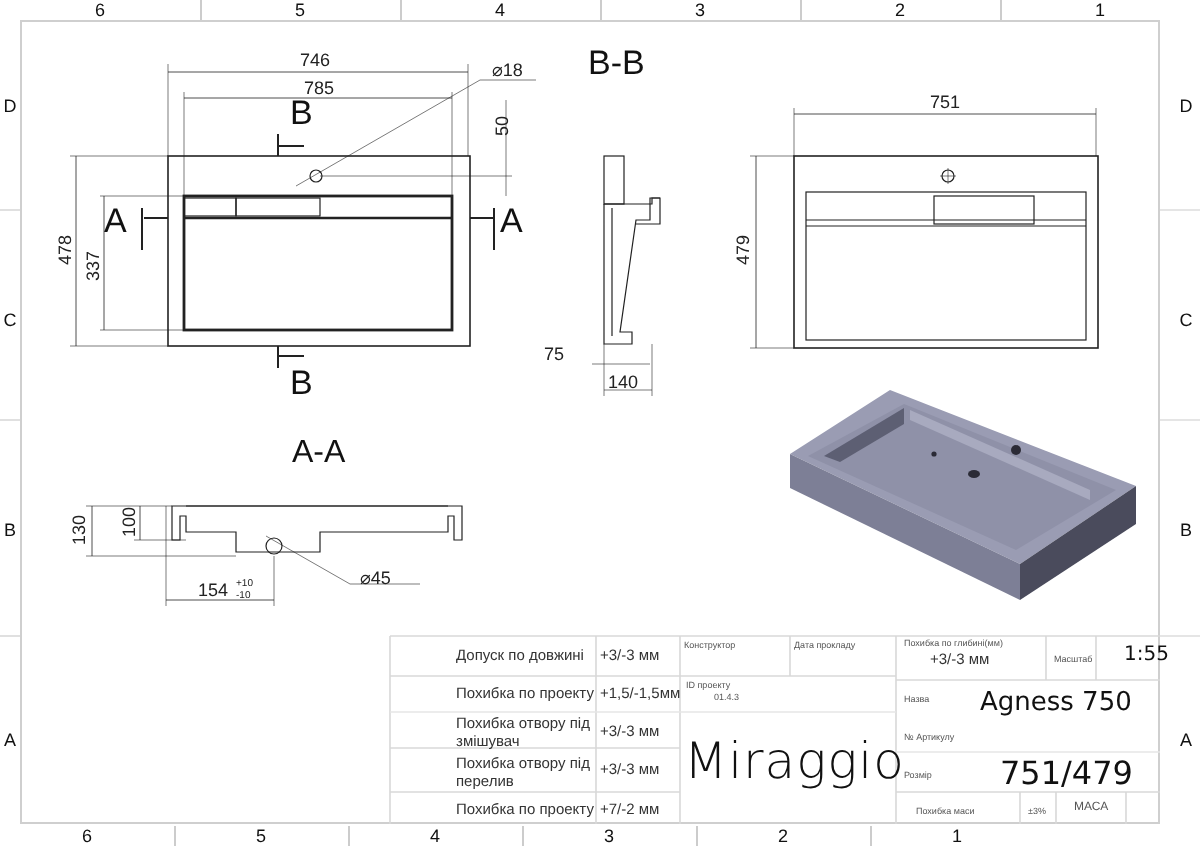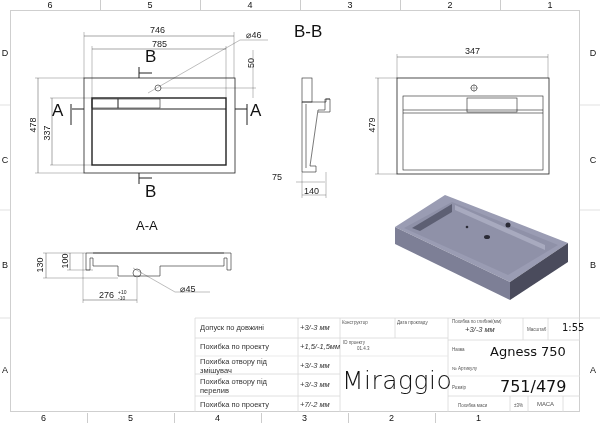--- a/index.html
+++ b/index.html
@@ -6,22 +6,22 @@
   body { width:600px; height:424px; position:relative; overflow:hidden; font-family:"Liberation Sans", sans-serif; color:#111; }
   .abs { position:absolute; }
   .zone-top, .zone-bot { position:absolute; left:0; width:600px; height:10px; font-size:9px; }
   .zone-top { top:0; }
   .zone-bot { top:413px; }
   .zone-cell { position:absolute; top:0; height:10px; text-align:center; line-height:10px; }
   .zone-side { position:absolute; width:10px; text-align:center; font-size:9px; }
   .frame { position:absolute; left:10px; top:10px; width:570px; height:402px; border:1px solid #cfcfcf; box-sizing:border-box; }
   .dim { position:absolute; font-size:9px; color:#222; }
   .sec { position:absolute; font-size:18px; color:#111; }
-  .tb-label { position:absolute; font-size:7.5px; color:#333; line-height:9px; }
-  .tb-val { position:absolute; font-size:7.5px; color:#333;font-style:italic; }
+  .tb-label { position:absolute; font-size:7.5px; color:#333; line-height:9px;margin-left:28px; }
+  .tb-val { position:absolute; font-size:7.5px; color:#333; }
   .tiny { position:absolute; font-size:4.5px; color:#555; line-height:5px; }
   svg { position:absolute; left:0; top:0; }
 </style>
 </head>
 <body>
 
 <div class="zone-top">
   <div class="zone-cell" style="left:0;width:100px;border-right:1px solid #ccc">6</div>
   <div class="zone-cell" style="left:100px;width:100px;border-right:1px solid #ccc">5</div>
   <div class="zone-cell" style="left:200px;width:100px;border-right:1px solid #ccc">4</div>
@@ -170,40 +170,40 @@
     <polygon points="412,228 452,204 452,212 420,231" fill="#5d5f73"></polygon>
     <polygon points="455,205 545,245 545,250 455,210" fill="#a8aabf"></polygon>
     <circle cx="508" cy="225" r="2.5" fill="#2b2b36"></circle>
     <ellipse cx="487" cy="237" rx="3" ry="2" fill="#2b2b36"></ellipse>
     <circle cx="467" cy="227" r="1.3" fill="#2b2b36"></circle>
   </g>
 </svg>
 
 <div class="dim" style="left:150px;top:25px">746</div>
 <div class="dim" style="left:152px;top:39px">785</div>
-<div class="dim" style="left:246px;top:30px">⌀46</div>
+<div class="dim" style="left:246px;top:30px">⌀18</div>
 <div class="dim" style="left:246px;top:58px;transform:rotate(-90deg)">50</div>
 <div class="dim" style="left:25px;top:120px;transform:rotate(-90deg)">478</div>
 <div class="dim" style="left:39px;top:128px;transform:rotate(-90deg)">337</div>
 <div class="sec" style="left:145px;top:47px;font-size:17px">B</div>
 <div class="sec" style="left:145px;top:182px;font-size:17px">B</div>
 <div class="sec" style="left:52px;top:101px;font-size:17px">A</div>
 <div class="sec" style="left:250px;top:101px;font-size:17px">A</div>
 
 <div class="sec" style="left:294px;top:22px;font-size:17px">B-B</div>
 <div class="dim" style="left:272px;top:172px">75</div>
 <div class="dim" style="left:304px;top:186px">140</div>
 
-<div class="dim" style="left:465px;top:46px">347</div>
+<div class="dim" style="left:465px;top:46px">751</div>
 <div class="dim" style="left:364px;top:120px;transform:rotate(-90deg)">479</div>
 
-<div class="sec" style="left:136px;top:218px;font-size:13px">A-A</div>
+<div class="sec" style="left:146px;top:218px;font-size:16px">A-A</div>
 <div class="dim" style="left:32px;top:260px;transform:rotate(-90deg)">130</div>
 <div class="dim" style="left:57px;top:256px;transform:rotate(-90deg)">100</div>
-<div class="dim" style="left:99px;top:290px">276</div>
+<div class="dim" style="left:99px;top:290px">154</div>
 <div class="dim" style="left:118px;top:289px;font-size:5px">+10</div>
 <div class="dim" style="left:118px;top:295px;font-size:5px">-10</div>
 <div class="dim" style="left:180px;top:284px">⌀45</div>
 
 <div class="tb-label" style="left:200px;top:323px">Допуск по довжині</div>
 <div class="tb-val" style="left:300px;top:323px">+3/-3 мм</div>
 <div class="tb-label" style="left:200px;top:342px">Похибка по проекту</div>
 <div class="tb-val" style="left:300px;top:342px">+1,5/-1,5мм</div>
 <div class="tb-label" style="left:200px;top:357px;width:96px">Похибка отвору під змішувач</div>
 <div class="tb-val" style="left:300px;top:361px">+3/-3 мм</div>

